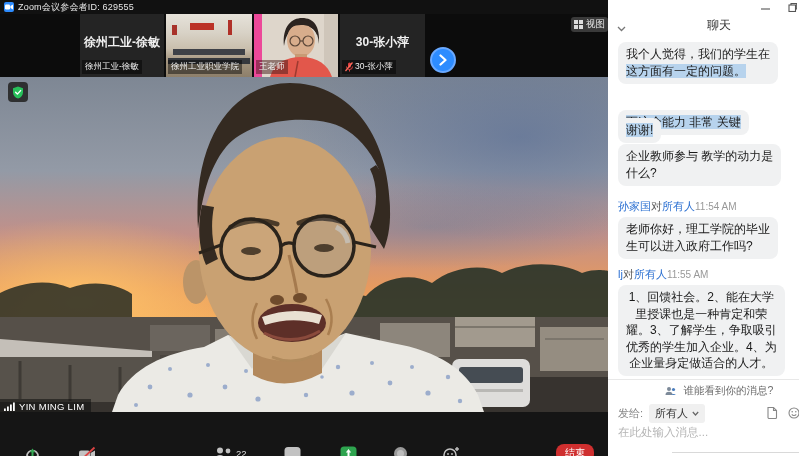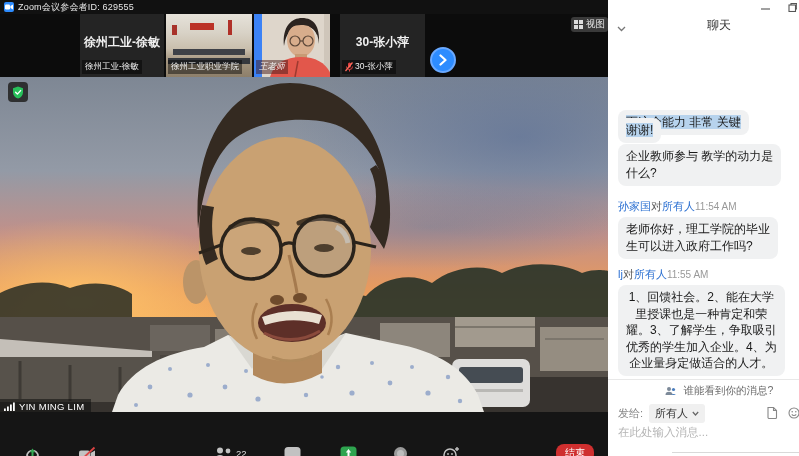--- a/index.html
+++ b/index.html
@@ -127,21 +127,21 @@
             <div class="flag-l"></div>
             <div class="flag-r"></div>
           <div class="desk1"></div>
             <div class="desk2"></div>
         </div>
         <div class="thumb-label">
             <span>徐州工业职业学院</span>
           </div>
       </div>
 
-      <div class="thumb" style="left:254px; width:76px; background:#3b82f6;font-style:italic;">
+      <div class="thumb" style="left:254px; width:84px; background:#ec4899;">
         <svg width="84" height="63" viewBox="0 0 84 63">
           <rect x="0" y="0" width="84" height="63" fill="#ded6cb"></rect>
           <rect x="62" y="0" width="22" height="63" fill="#cfc6ba"></rect>
           <path d="M22,32 C20,12 30,4 40,4 C52,4 58,12 57,30 C56,16 50,12 40,12 C31,12 24,18 22,32 Z" fill="#2c2420"></path>
           <ellipse cx="39" cy="26" rx="14" ry="17" fill="#d8ad8c"></ellipse>
           <path d="M24,22 C24,10 32,6 40,6 C49,6 55,10 55,21 C52,13 46,11 39,11 C32,11 26,14 24,22 Z" fill="#2c2420"></path>
           <circle cx="33" cy="27" r="5" fill="none" stroke="#5a4638" stroke-width="1.2"></circle>
           <circle cx="46" cy="27" r="5" fill="none" stroke="#5a4638" stroke-width="1.2"></circle>
           <line x1="38" y1="27" x2="41" y2="27" stroke="#5a4638" stroke-width="1.2"></line>
           <rect x="33" y="40" width="12" height="8" fill="#c89a74"></rect>
@@ -384,20 +384,24 @@
 
     <div class="chat-header">
       <span class="collapse">
         <svg width="9" height="6" viewBox="0 0 9 6">
             <polyline points="1,1 4.5,4.5 8,1" fill="none" stroke="#777" stroke-width="1.3"></polyline>
           </svg>
       </span>
       <span class="chat-title">聊天</span>
     </div>
 
+    <div class="bubble" style="top:42px;">
+      <div><span>我个人觉得，我们的学生在</span></div>
+      <div><span class="hl">这方面有一定的问题。</span></div>
+    </div>
     <div class="bubble" style="top:92px;margin-top:18px;">
       <div><span class="hl">而这个能力 非常 关键</span></div>
     </div>
     <div class="bubble" style="top:118px;">
       <div><span class="hl">谢谢!</span></div>
     </div>
     <div class="bubble" style="top:144px;">
       <div><span>企业教师参与 教学的动力是</span></div>
       <div><span>什么?</span></div>
     </div>

